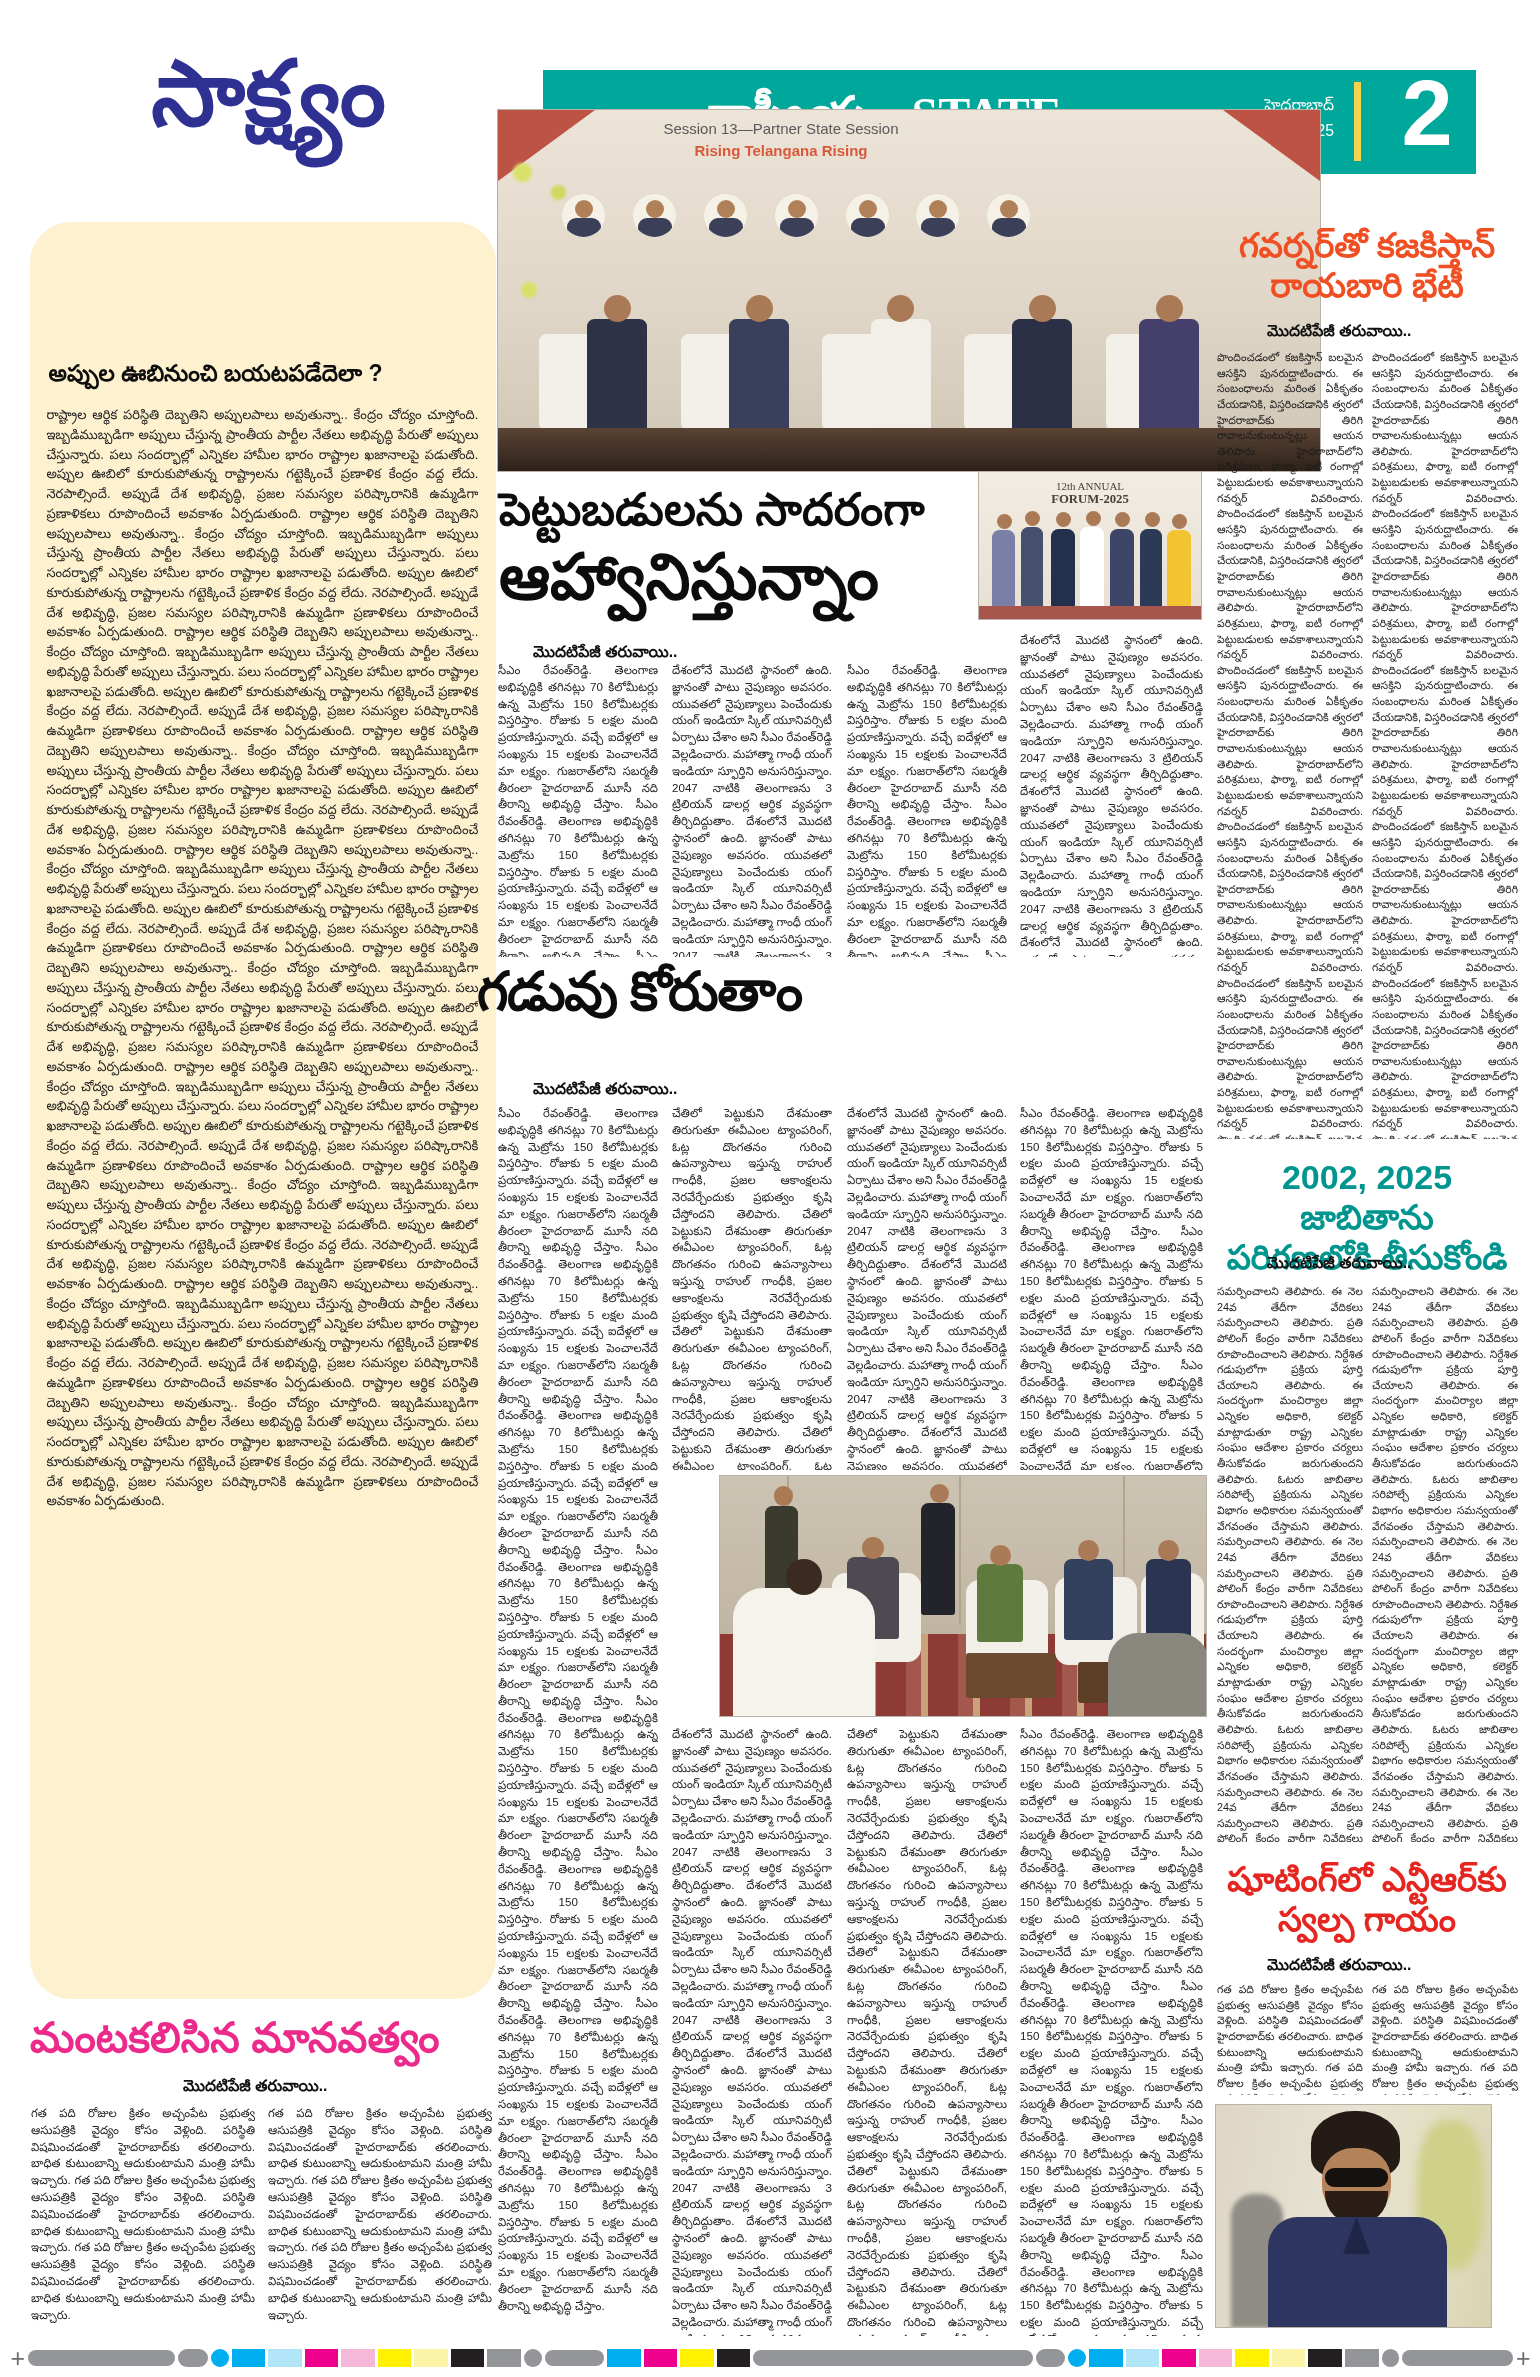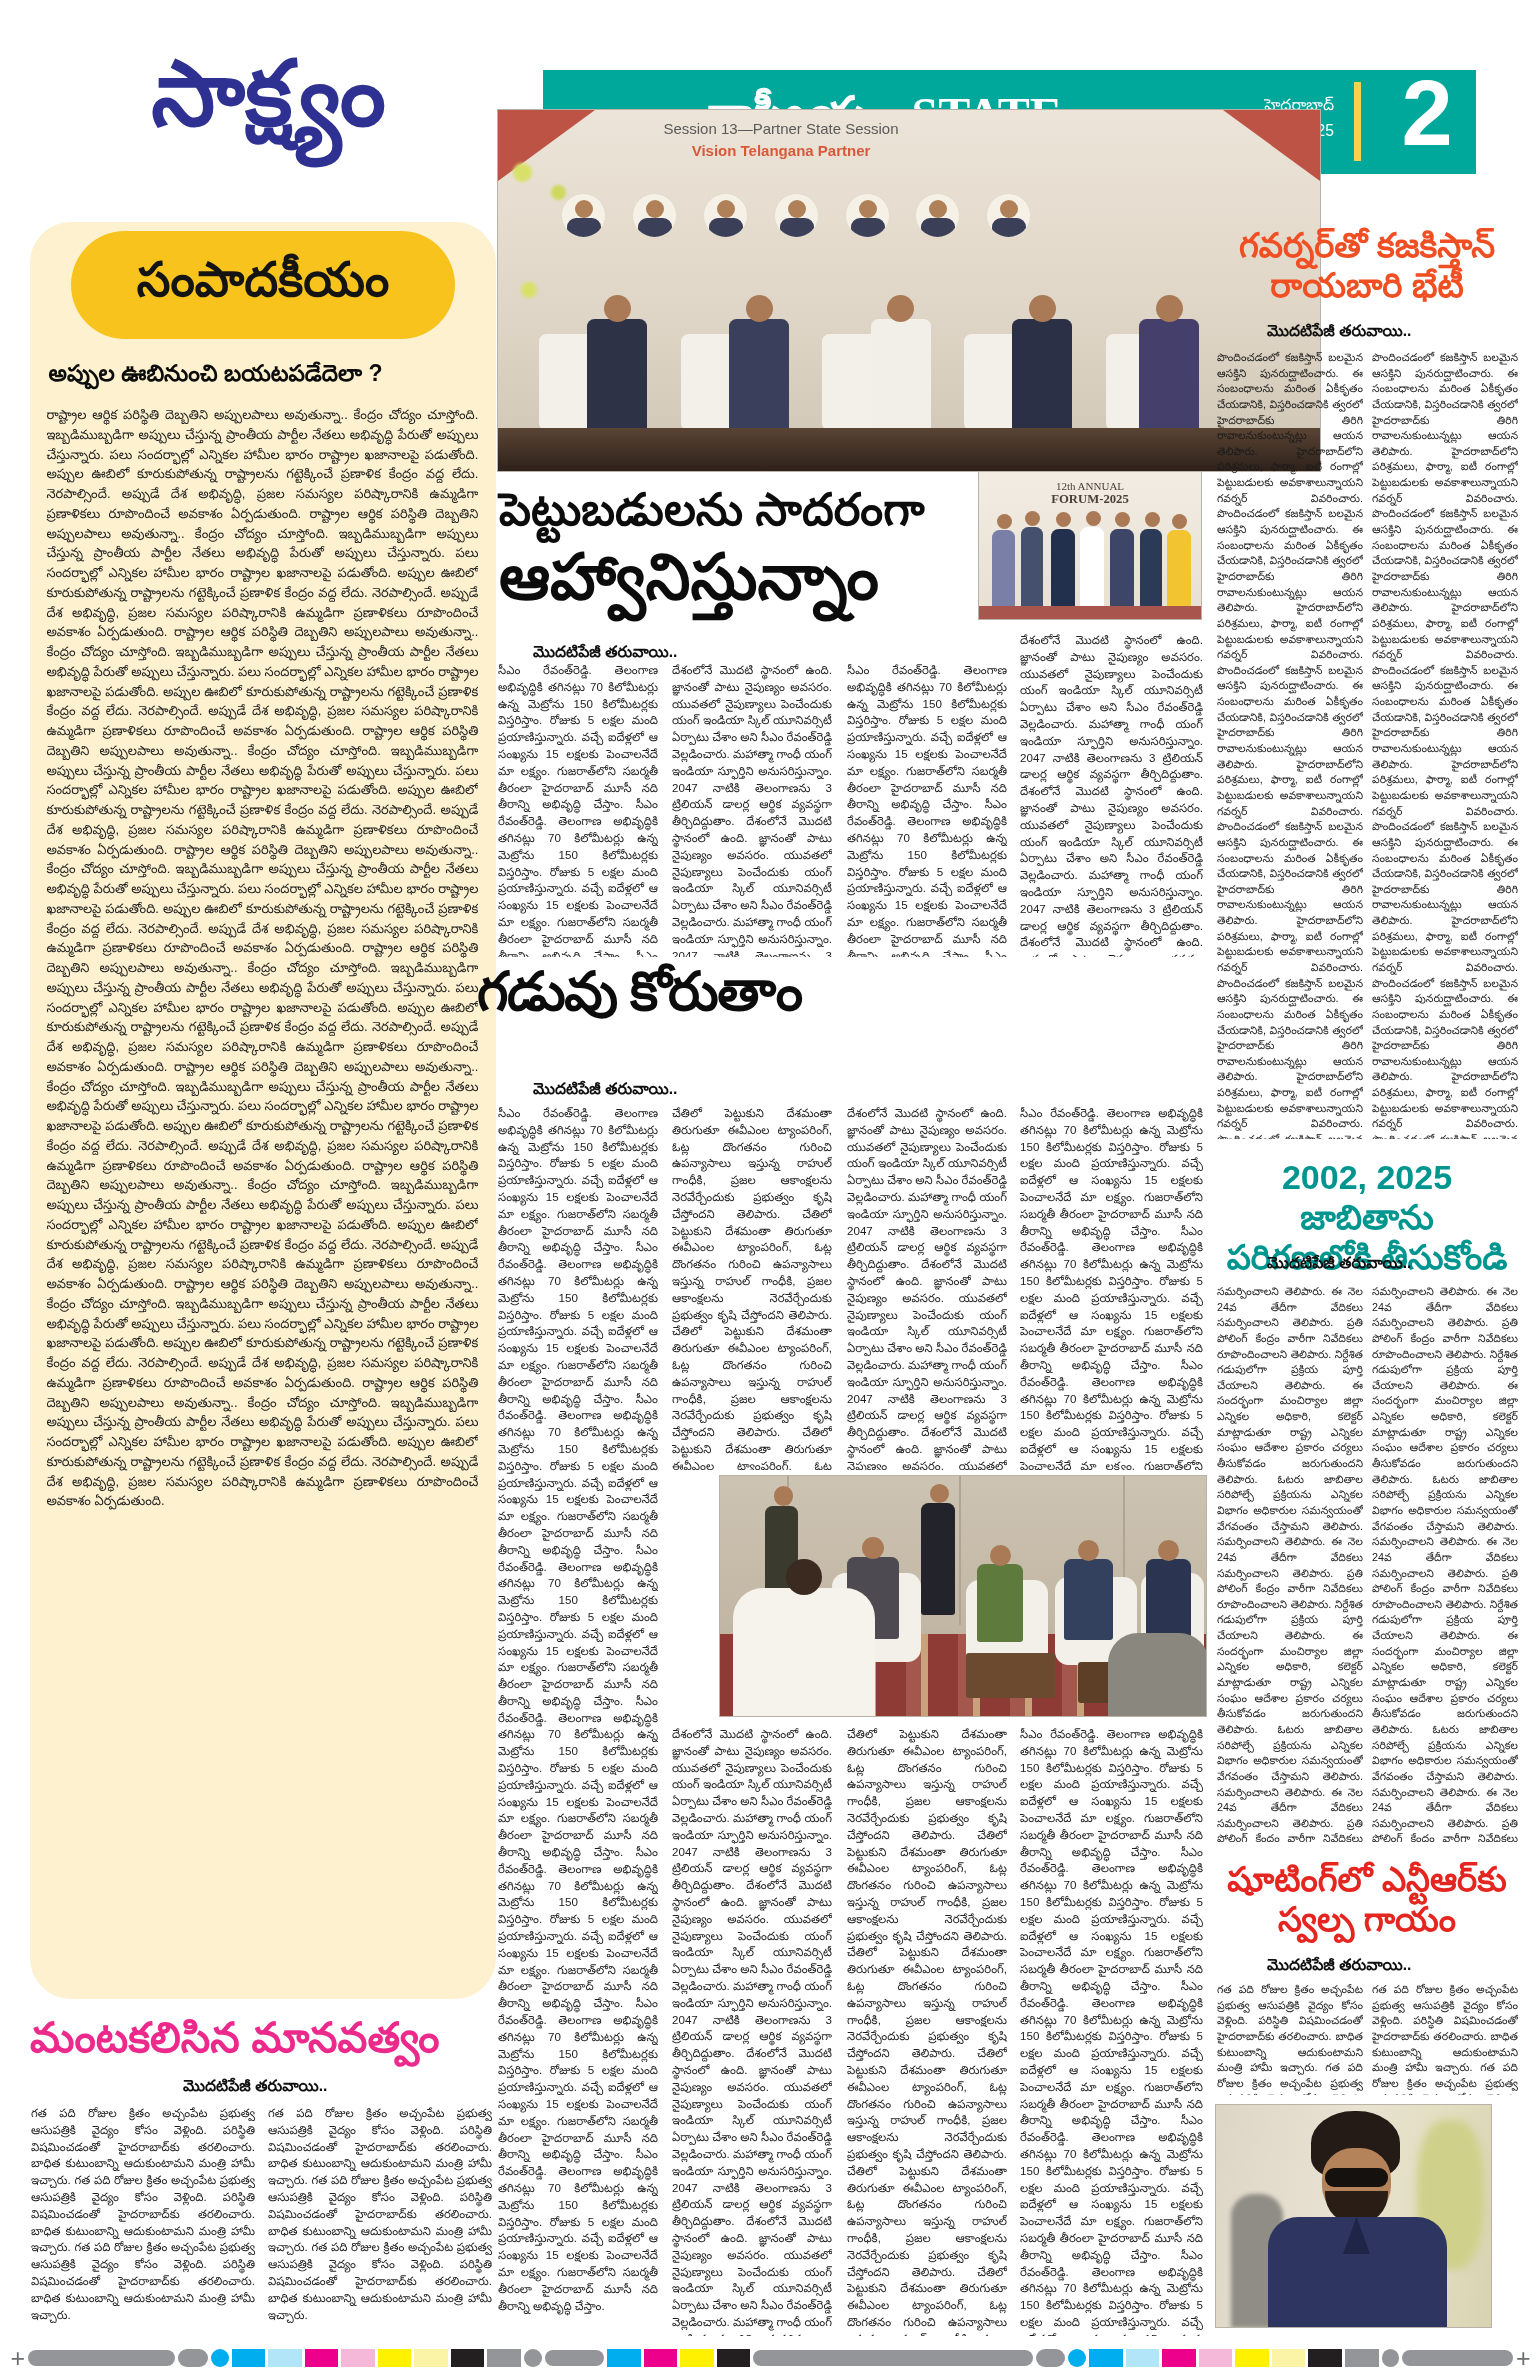--- a/index.html
+++ b/index.html
@@ -40,37 +40,36 @@
   </div>
   <div class="abs" style="right:142px;top:22.4px;text-align:right;color:#ffffff;font-size:15.7px;line-height:1.6;">
     <div>హైదరాబాద్</div>
     <div>శనివారం 20 సెప్టెంబర్ 2025</div>
   </div>
   <div class="abs" style="left:811px;top:12px;width:6.7px;height:79px;background:#f8d24a;"></div>
   <div class="abs" style="left:828px;top:-9px;width:112px;text-align:center;font-size:92px;font-weight:800;color:#ffffff;">2</div>
 </div>
 
 <div class="ed-box">
-  <div class="ed-pill">సంపాదకీయం</div>
   <div class="abs" style="left:18.6px;top:138px;width:429px;font-size:23px;font-weight:800;color:#0d0d0d;">అప్పుల ఊబినుంచి బయటపడేదెలా ?</div>
   <div class="col" style="left:16.4px;top:183px;width:432px;height:1573px;font-size:13px;line-height:1.52;">రాష్ట్రాల ఆర్థిక పరిస్థితి దెబ్బతిని అప్పులపాలు అవుతున్నా.. కేంద్రం చోద్యం చూస్తోంది. ఇబ్బడిముబ్బడిగా అప్పులు చేస్తున్న ప్రాంతీయ పార్టీల నేతలు అభివృద్ధి పేరుతో అప్పులు చేస్తున్నారు. పలు సందర్భాల్లో ఎన్నికల హామీల భారం రాష్ట్రాల ఖజానాలపై పడుతోంది. అప్పుల ఊబిలో కూరుకుపోతున్న రాష్ట్రాలను గట్టెక్కించే ప్రణాళిక కేంద్రం వద్ద లేదు. నెరపాల్సిందే. అప్పుడే దేశ అభివృద్ధి, ప్రజల సమస్యల పరిష్కారానికి ఉమ్మడిగా ప్రణాళికలు రూపొందించే అవకాశం ఏర్పడుతుంది. రాష్ట్రాల ఆర్థిక పరిస్థితి దెబ్బతిని అప్పులపాలు అవుతున్నా.. కేంద్రం చోద్యం చూస్తోంది. ఇబ్బడిముబ్బడిగా అప్పులు చేస్తున్న ప్రాంతీయ పార్టీల నేతలు అభివృద్ధి పేరుతో అప్పులు చేస్తున్నారు. పలు సందర్భాల్లో ఎన్నికల హామీల భారం రాష్ట్రాల ఖజానాలపై పడుతోంది. అప్పుల ఊబిలో కూరుకుపోతున్న రాష్ట్రాలను గట్టెక్కించే ప్రణాళిక కేంద్రం వద్ద లేదు. నెరపాల్సిందే. అప్పుడే దేశ అభివృద్ధి, ప్రజల సమస్యల పరిష్కారానికి ఉమ్మడిగా ప్రణాళికలు రూపొందించే అవకాశం ఏర్పడుతుంది. రాష్ట్రాల ఆర్థిక పరిస్థితి దెబ్బతిని అప్పులపాలు అవుతున్నా.. కేంద్రం చోద్యం చూస్తోంది. ఇబ్బడిముబ్బడిగా అప్పులు చేస్తున్న ప్రాంతీయ పార్టీల నేతలు అభివృద్ధి పేరుతో అప్పులు చేస్తున్నారు. పలు సందర్భాల్లో ఎన్నికల హామీల భారం రాష్ట్రాల ఖజానాలపై పడుతోంది. అప్పుల ఊబిలో కూరుకుపోతున్న రాష్ట్రాలను గట్టెక్కించే ప్రణాళిక కేంద్రం వద్ద లేదు. నెరపాల్సిందే. అప్పుడే దేశ అభివృద్ధి, ప్రజల సమస్యల పరిష్కారానికి ఉమ్మడిగా ప్రణాళికలు రూపొందించే అవకాశం ఏర్పడుతుంది. రాష్ట్రాల ఆర్థిక పరిస్థితి దెబ్బతిని అప్పులపాలు అవుతున్నా.. కేంద్రం చోద్యం చూస్తోంది. ఇబ్బడిముబ్బడిగా అప్పులు చేస్తున్న ప్రాంతీయ పార్టీల నేతలు అభివృద్ధి పేరుతో అప్పులు చేస్తున్నారు. పలు సందర్భాల్లో ఎన్నికల హామీల భారం రాష్ట్రాల ఖజానాలపై పడుతోంది. అప్పుల ఊబిలో కూరుకుపోతున్న రాష్ట్రాలను గట్టెక్కించే ప్రణాళిక కేంద్రం వద్ద లేదు. నెరపాల్సిందే. అప్పుడే దేశ అభివృద్ధి, ప్రజల సమస్యల పరిష్కారానికి ఉమ్మడిగా ప్రణాళికలు రూపొందించే అవకాశం ఏర్పడుతుంది. రాష్ట్రాల ఆర్థిక పరిస్థితి దెబ్బతిని అప్పులపాలు అవుతున్నా.. కేంద్రం చోద్యం చూస్తోంది. ఇబ్బడిముబ్బడిగా అప్పులు చేస్తున్న ప్రాంతీయ పార్టీల నేతలు అభివృద్ధి పేరుతో అప్పులు చేస్తున్నారు. పలు సందర్భాల్లో ఎన్నికల హామీల భారం రాష్ట్రాల ఖజానాలపై పడుతోంది. అప్పుల ఊబిలో కూరుకుపోతున్న రాష్ట్రాలను గట్టెక్కించే ప్రణాళిక కేంద్రం వద్ద లేదు. నెరపాల్సిందే. అప్పుడే దేశ అభివృద్ధి, ప్రజల సమస్యల పరిష్కారానికి ఉమ్మడిగా ప్రణాళికలు రూపొందించే అవకాశం ఏర్పడుతుంది. రాష్ట్రాల ఆర్థిక పరిస్థితి దెబ్బతిని అప్పులపాలు అవుతున్నా.. కేంద్రం చోద్యం చూస్తోంది. ఇబ్బడిముబ్బడిగా అప్పులు చేస్తున్న ప్రాంతీయ పార్టీల నేతలు అభివృద్ధి పేరుతో అప్పులు చేస్తున్నారు. పలు సందర్భాల్లో ఎన్నికల హామీల భారం రాష్ట్రాల ఖజానాలపై పడుతోంది. అప్పుల ఊబిలో కూరుకుపోతున్న రాష్ట్రాలను గట్టెక్కించే ప్రణాళిక కేంద్రం వద్ద లేదు. నెరపాల్సిందే. అప్పుడే దేశ అభివృద్ధి, ప్రజల సమస్యల పరిష్కారానికి ఉమ్మడిగా ప్రణాళికలు రూపొందించే అవకాశం ఏర్పడుతుంది. రాష్ట్రాల ఆర్థిక పరిస్థితి దెబ్బతిని అప్పులపాలు అవుతున్నా.. కేంద్రం చోద్యం చూస్తోంది. ఇబ్బడిముబ్బడిగా అప్పులు చేస్తున్న ప్రాంతీయ పార్టీల నేతలు అభివృద్ధి పేరుతో అప్పులు చేస్తున్నారు. పలు సందర్భాల్లో ఎన్నికల హామీల భారం రాష్ట్రాల ఖజానాలపై పడుతోంది. అప్పుల ఊబిలో కూరుకుపోతున్న రాష్ట్రాలను గట్టెక్కించే ప్రణాళిక కేంద్రం వద్ద లేదు. నెరపాల్సిందే. అప్పుడే దేశ అభివృద్ధి, ప్రజల సమస్యల పరిష్కారానికి ఉమ్మడిగా ప్రణాళికలు రూపొందించే అవకాశం ఏర్పడుతుంది. రాష్ట్రాల ఆర్థిక పరిస్థితి దెబ్బతిని అప్పులపాలు అవుతున్నా.. కేంద్రం చోద్యం చూస్తోంది. ఇబ్బడిముబ్బడిగా అప్పులు చేస్తున్న ప్రాంతీయ పార్టీల నేతలు అభివృద్ధి పేరుతో అప్పులు చేస్తున్నారు. పలు సందర్భాల్లో ఎన్నికల హామీల భారం రాష్ట్రాల ఖజానాలపై పడుతోంది. అప్పుల ఊబిలో కూరుకుపోతున్న రాష్ట్రాలను గట్టెక్కించే ప్రణాళిక కేంద్రం వద్ద లేదు. నెరపాల్సిందే. అప్పుడే దేశ అభివృద్ధి, ప్రజల సమస్యల పరిష్కారానికి ఉమ్మడిగా ప్రణాళికలు రూపొందించే అవకాశం ఏర్పడుతుంది. రాష్ట్రాల ఆర్థిక పరిస్థితి దెబ్బతిని అప్పులపాలు అవుతున్నా.. కేంద్రం చోద్యం చూస్తోంది. ఇబ్బడిముబ్బడిగా అప్పులు చేస్తున్న ప్రాంతీయ పార్టీల నేతలు అభివృద్ధి పేరుతో అప్పులు చేస్తున్నారు. పలు సందర్భాల్లో ఎన్నికల హామీల భారం రాష్ట్రాల ఖజానాలపై పడుతోంది. అప్పుల ఊబిలో కూరుకుపోతున్న రాష్ట్రాలను గట్టెక్కించే ప్రణాళిక కేంద్రం వద్ద లేదు. నెరపాల్సిందే. అప్పుడే దేశ అభివృద్ధి, ప్రజల సమస్యల పరిష్కారానికి ఉమ్మడిగా ప్రణాళికలు రూపొందించే అవకాశం ఏర్పడుతుంది. రాష్ట్రాల ఆర్థిక పరిస్థితి దెబ్బతిని అప్పులపాలు అవుతున్నా.. కేంద్రం చోద్యం చూస్తోంది. ఇబ్బడిముబ్బడిగా అప్పులు చేస్తున్న ప్రాంతీయ పార్టీల నేతలు అభివృద్ధి పేరుతో అప్పులు చేస్తున్నారు. పలు సందర్భాల్లో ఎన్నికల హామీల భారం రాష్ట్రాల ఖజానాలపై పడుతోంది. అప్పుల ఊబిలో కూరుకుపోతున్న రాష్ట్రాలను గట్టెక్కించే ప్రణాళిక కేంద్రం వద్ద లేదు. నెరపాల్సిందే. అప్పుడే దేశ అభివృద్ధి, ప్రజల సమస్యల పరిష్కారానికి ఉమ్మడిగా ప్రణాళికలు రూపొందించే అవకాశం ఏర్పడుతుంది. </div>
 </div>
 
 <div class="photo" style="left:497px;top:109px;width:824px;height:363px;background:linear-gradient(#ece4d8 0%,#e0d6c7 55%,#cfc5b4 100%);">
   <div class="abs" style="left:0;top:0;width:97px;height:71px;background:#b5392c;clip-path:polygon(0 0,100% 0,0 100%);opacity:.85;"></div>
   <div class="abs" style="right:0;top:0;width:97px;height:71px;background:#b5392c;clip-path:polygon(0 0,100% 0,100% 100%);opacity:.85;"></div>
   <div class="abs" style="left:7.5px;top:45px;width:89px;height:268px;">
     <div class="abs" style="left:7.5px;top:7.5px;width:19.4px;height:19.4px;border-radius:50%;background:#d9e06a;filter:blur(1.5px);"></div>
     <div class="abs" style="left:45px;top:30px;width:15px;height:15px;border-radius:50%;background:#cfd85e;filter:blur(1.5px);"></div>
     <div class="abs" style="left:15px;top:127px;width:16.4px;height:16.4px;border-radius:50%;background:#d9e06a;filter:blur(1.5px);"></div>
     <div class="abs" style="left:41px;top:224px;width:18px;height:18px;border-radius:50%;background:#cfd85e;filter:blur(1.5px);"></div>
   </div>
   <div class="abs" style="left:119px;top:10.4px;width:328px;text-align:center;">
     <div style="font-size:15px;color:#5a5a5a;">Session 13—Partner State Session</div>
-    <div style="font-size:15px;color:#d8593a;font-weight:700;margin-top:4.5px;">Vision Telangana Partner</div>
+    <div style="font-size:15px;color:#d8593a;font-weight:700;margin-top:4.5px;">Rising Telangana Rising</div>
   </div>
   <div class="avatar" style="left:63px;top:83px;">
       <div class="h"></div>
       <div class="b"></div>
     </div>
   <div class="avatar" style="left:134px;top:83px;">
       <div class="h"></div>
       <div class="b"></div>
     </div>
   <div class="avatar" style="left:205px;top:83px;">

